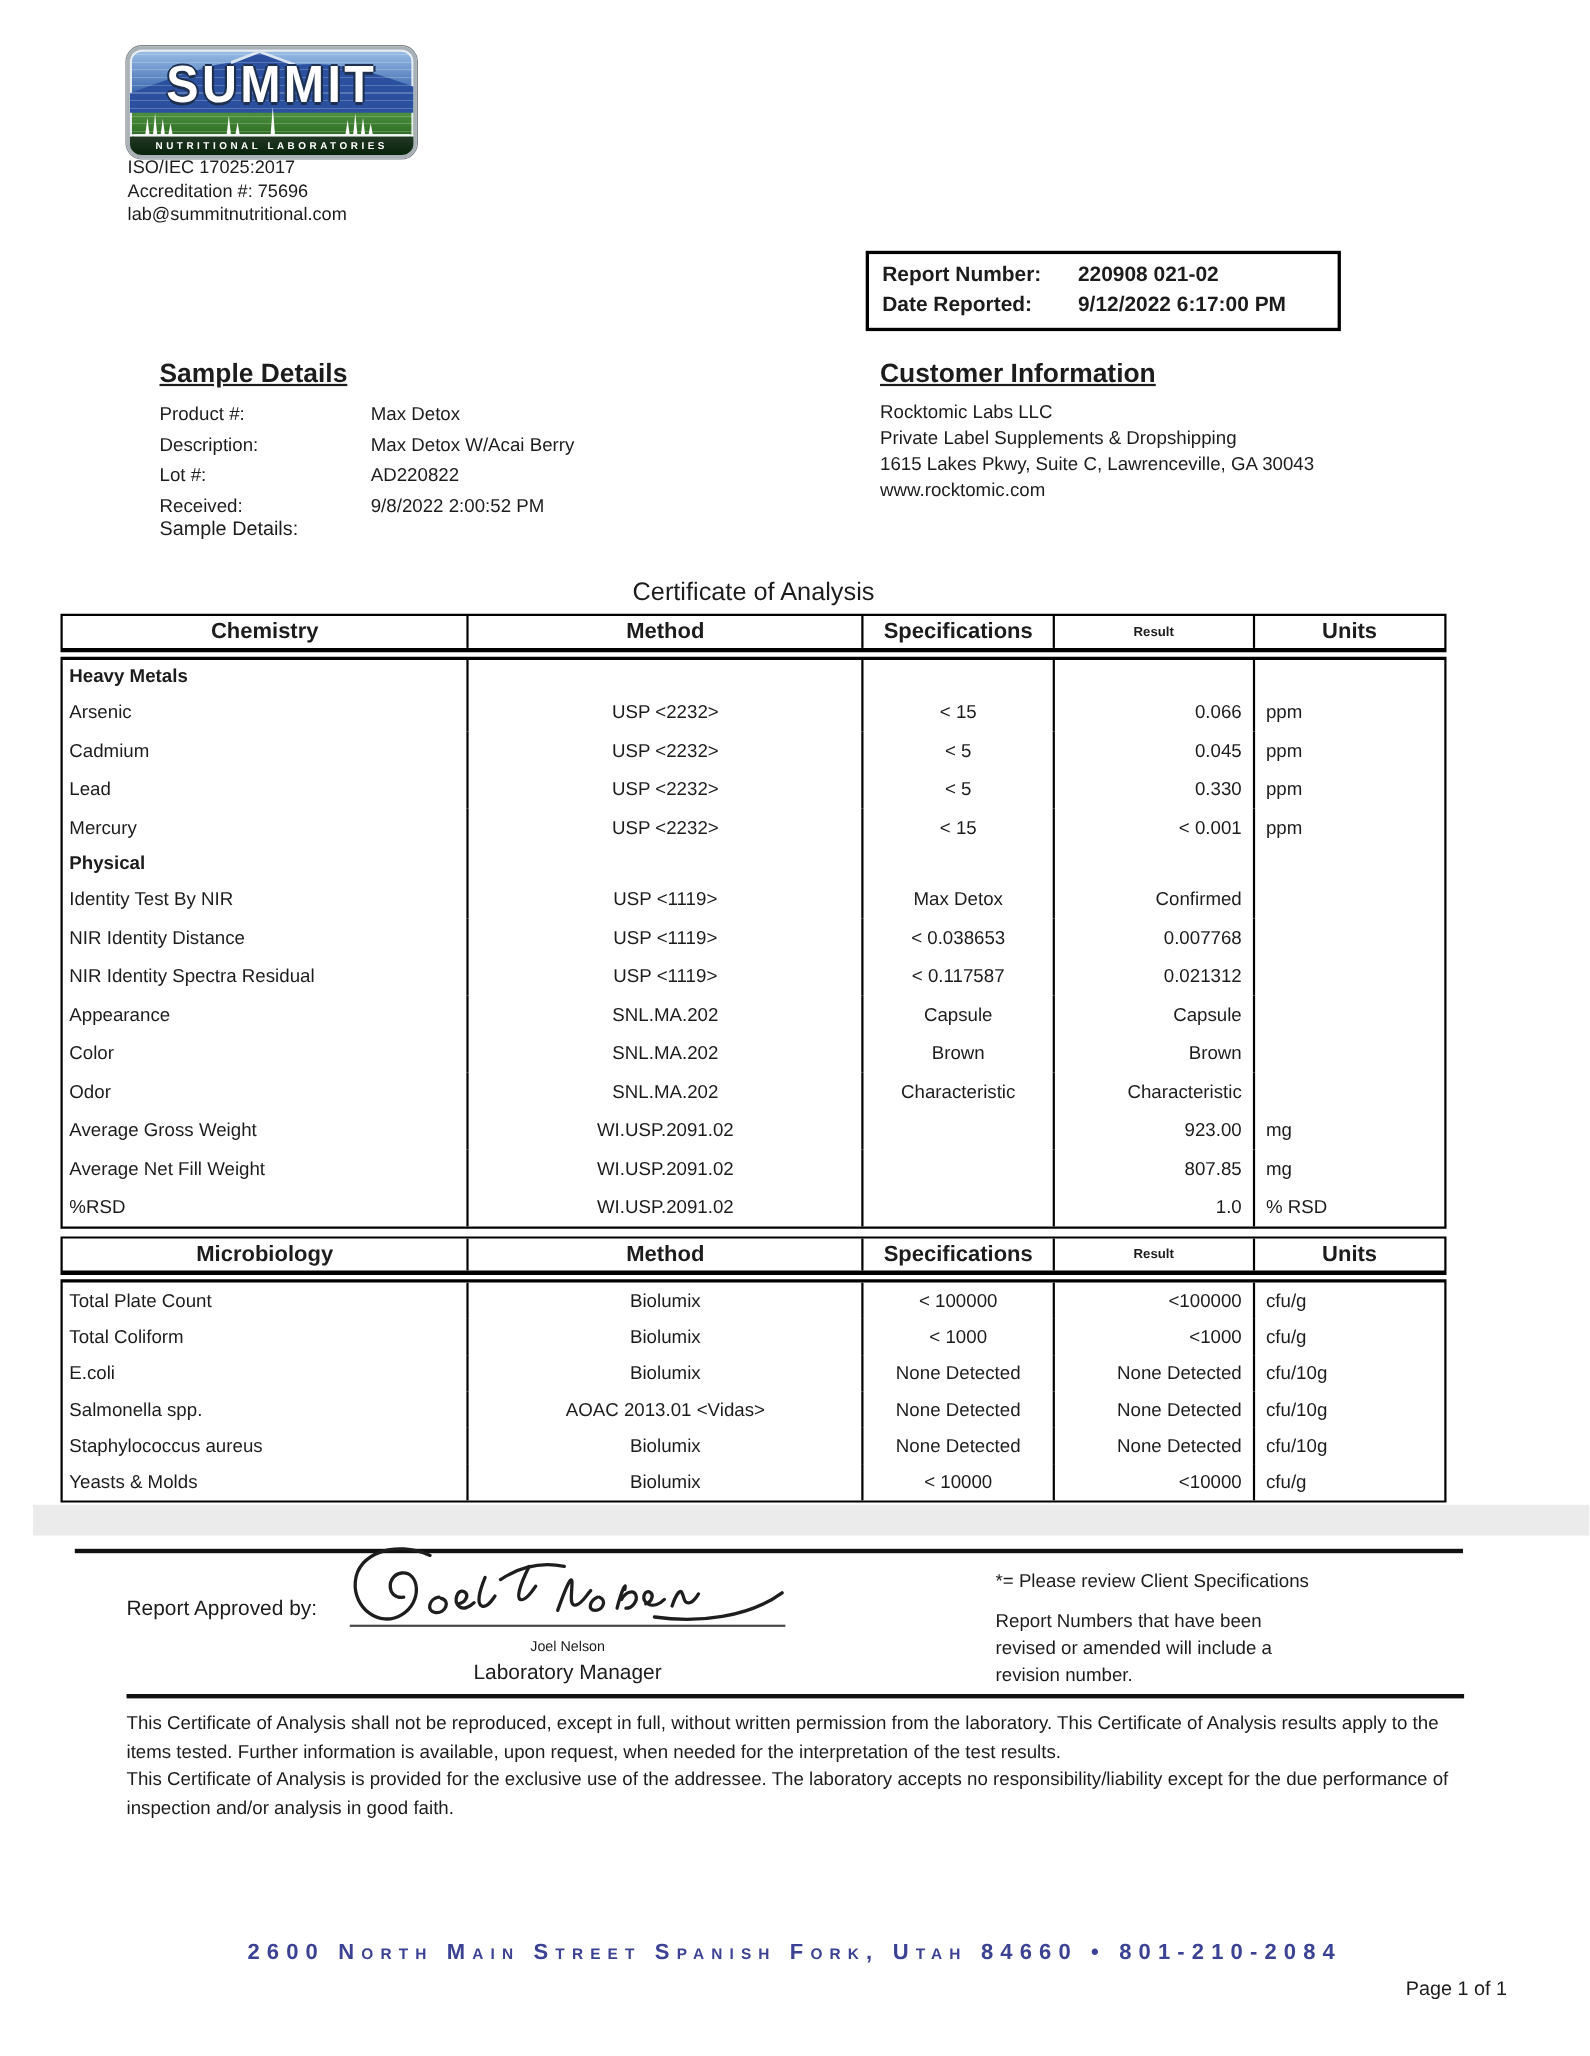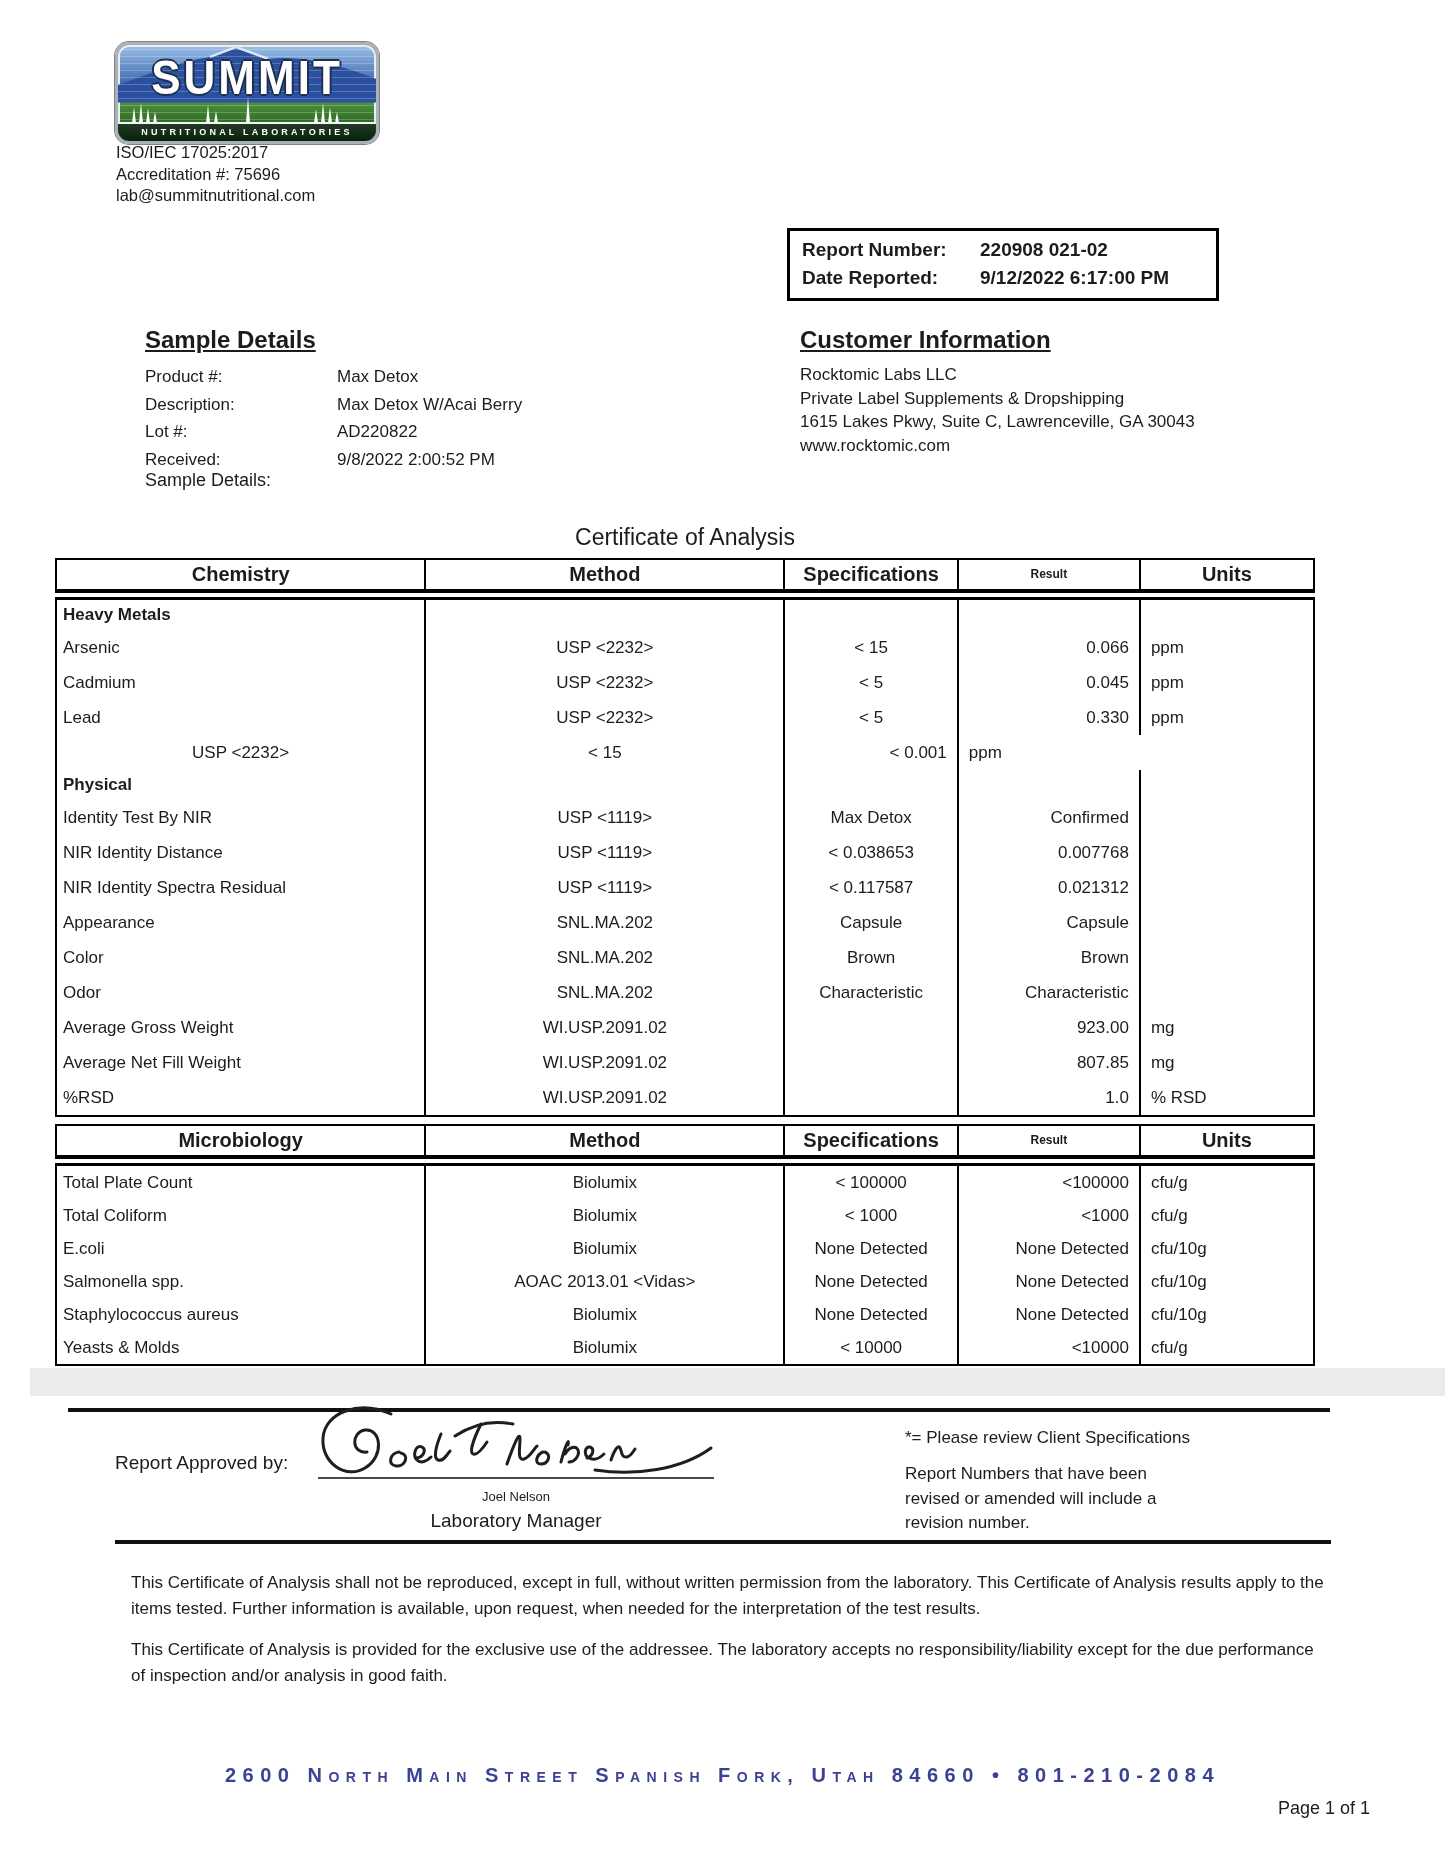--- a/index.html
+++ b/index.html
@@ -73,21 +73,21 @@
   .approved-label{left:115px;top:1452px;font-size:19px;}
   .sig-svg{left:295px;top:1400px;}
   .sig-underline{left:318px;top:1477px;width:396px;height:2px;background:#4a4a4a;}
   .signer-name{left:320px;top:1486px;width:392px;text-align:center;font-size:13px;line-height:22px;}
   .signer-title{left:320px;top:1510px;width:392px;text-align:center;font-size:19px;line-height:22px;}
   .note-star{left:905px;top:1428px;font-size:17px;}
   .note-revision{left:905px;top:1462px;width:300px;font-size:17px;line-height:24.5px;}
 
   
   .disclaimer{left:115px;top:1554px;width:1228px;font-size:17px;line-height:25.5px;}
-  .disclaimer p{margin:16px;}
+  .disclaimer p{margin:0;}
   .footer-address{
     left:0;top:1764px;width:1445px;text-align:center;color:#3b4293;
     font-variant:small-caps;font-weight:600;font-size:20px;letter-spacing:6.5px;
   }
   .page-num{left:1080px;top:1798px;width:290px;text-align:right;font-size:18px;}
 </style>
 </head>
 <body>
 
 <div class="page">
@@ -188,20 +188,21 @@
           <div class="cell c-units">ppm</div>
         </div>
         <div class="trow">
           <div class="cell c-name">Lead</div>
           <div class="cell c-method">USP &lt;2232&gt;</div>
           <div class="cell c-spec">&lt; 5</div>
           <div class="cell c-result">0.330</div>
           <div class="cell c-units">ppm</div>
         </div>
         <div class="trow">
+          <div class="cell c-name">Mercury</div>
           <div class="cell c-method">USP &lt;2232&gt;</div>
           <div class="cell c-spec">&lt; 15</div>
           <div class="cell c-result">&lt; 0.001</div>
           <div class="cell c-units">ppm</div>
         </div>
         <div class="trow section">
           <div class="cell c-name">Physical</div>
           <div class="cell c-method"></div>
           <div class="cell c-spec"></div>
           <div class="cell c-result"></div>

